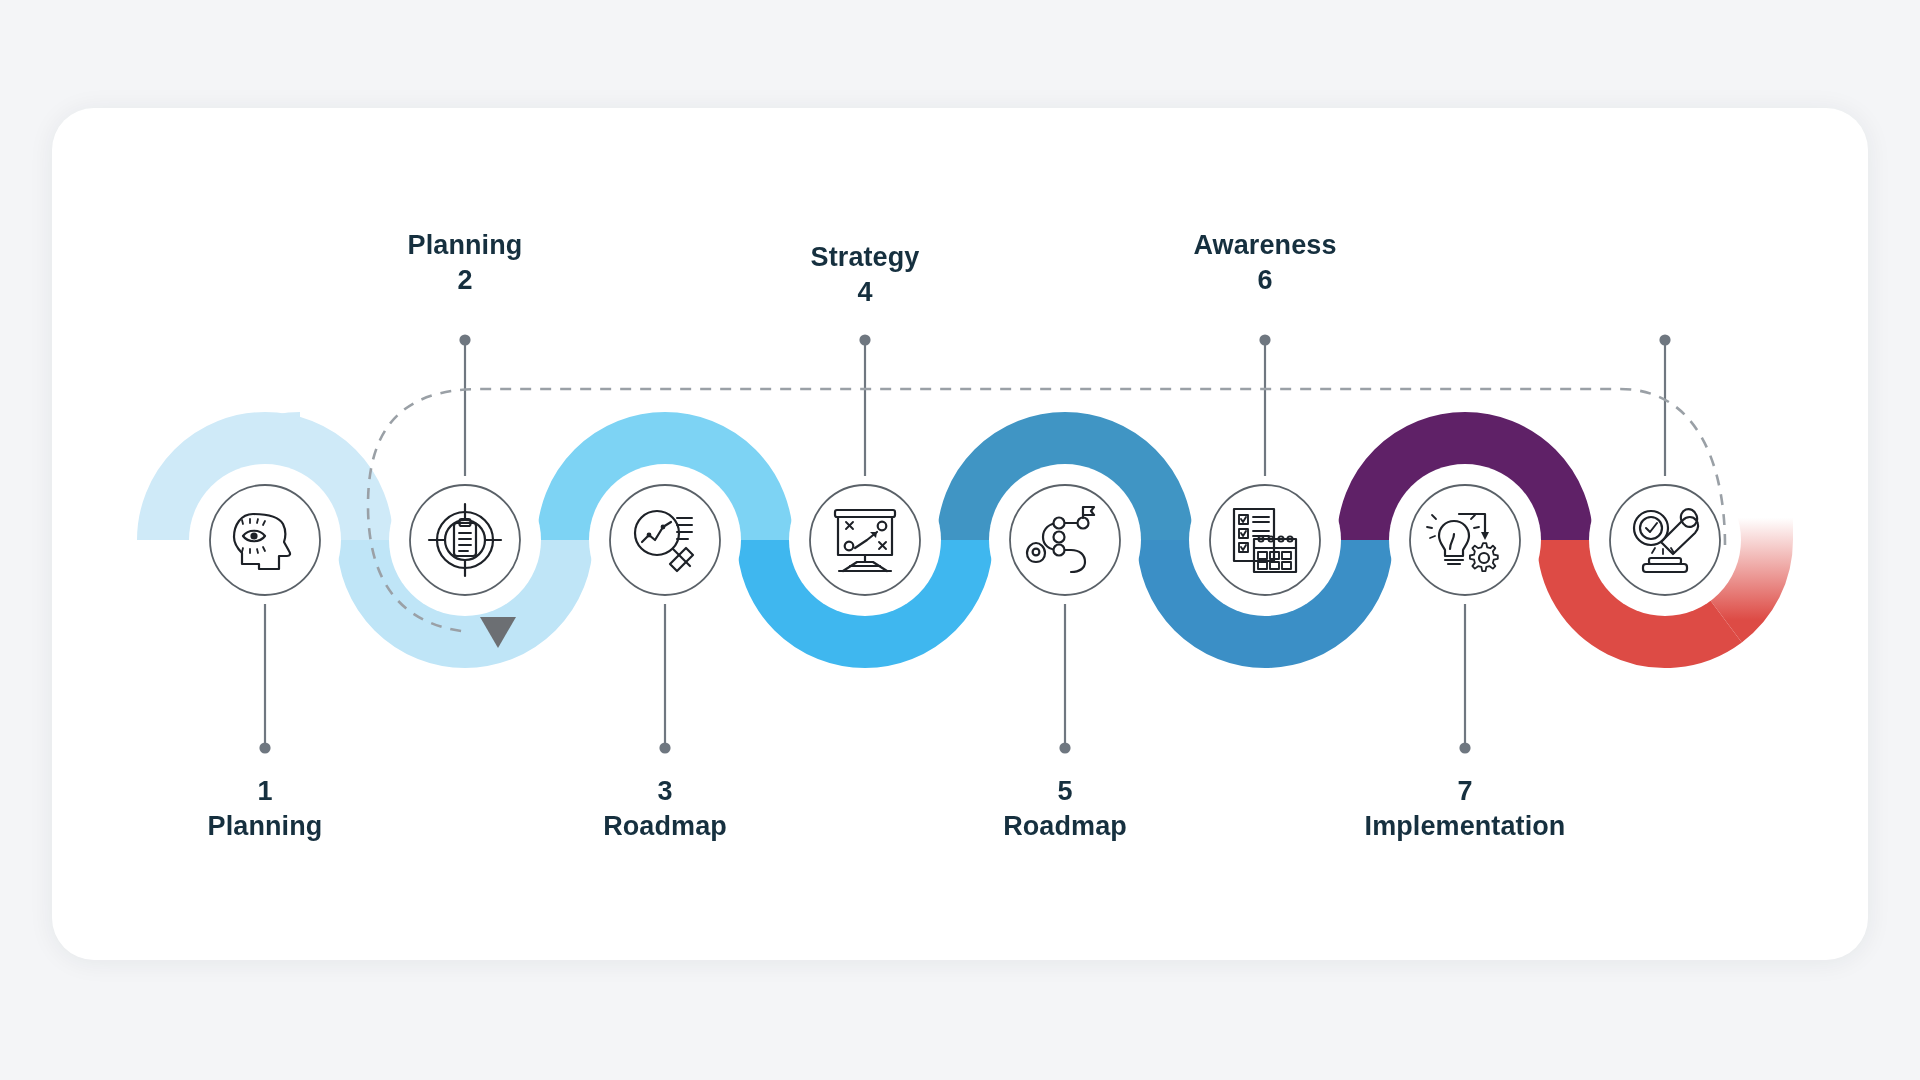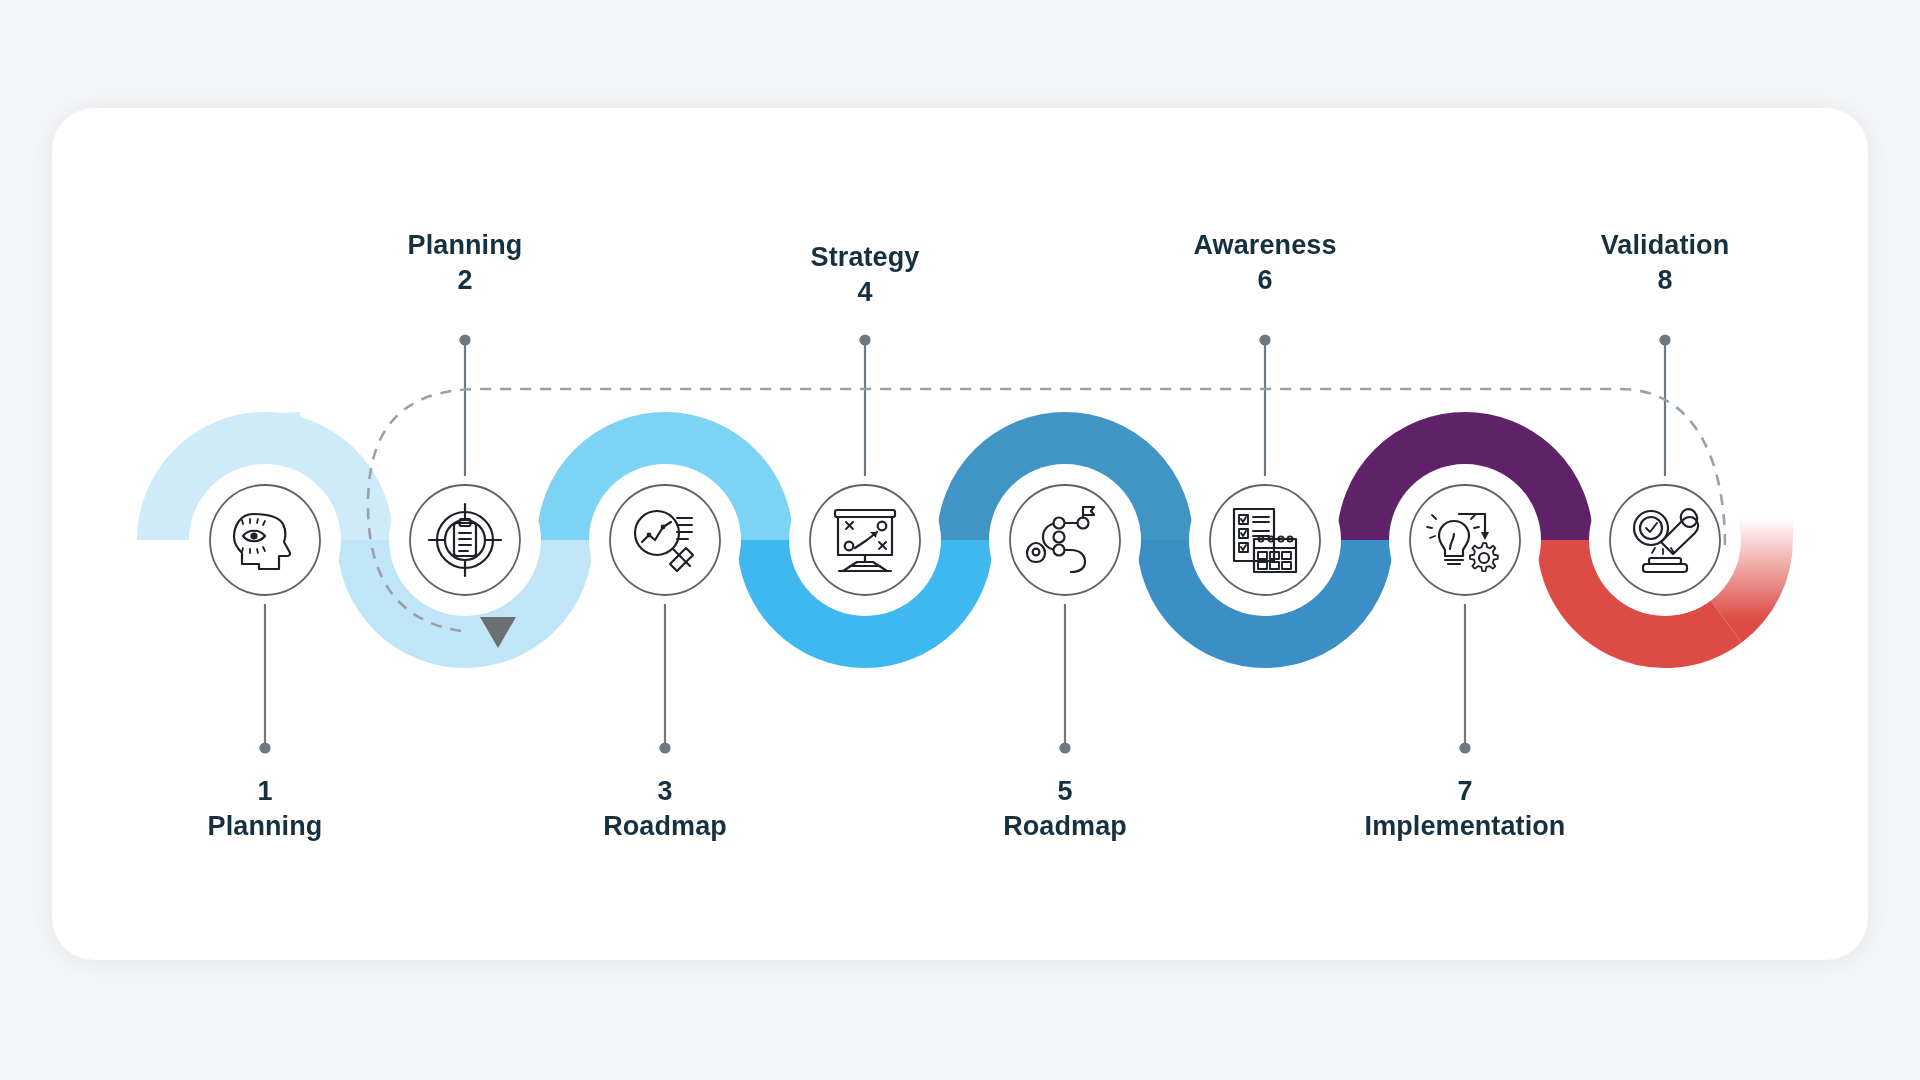--- a/index.html
+++ b/index.html
@@ -302,24 +302,20 @@
     <span class="nu">2</span>
   </div>
   <div class="lbl" style="left:865px;top:228px;margin-top:12px;">
     <span class="nm">Strategy</span>
     <span class="nu">4</span>
   </div>
   <div class="lbl" style="left:1265px;top:228px;">
     <span class="nm">Awareness</span>
     <span class="nu">6</span>
   </div>
-  <div class="lbl" style="left:1665px;top:228px;">
-    <span class="nm">Validation</span>
-    <span class="nu">8</span>
-  </div>
 
   <div class="lbl" style="left:265px;top:774px;">
     <span class="nu">1</span>
     <span class="nm">Planning</span>
   </div>
   <div class="lbl" style="left:665px;top:774px;">
     <span class="nu">3</span>
     <span class="nm">Roadmap</span>
   </div>
   <div class="lbl" style="left:1065px;top:774px;">

